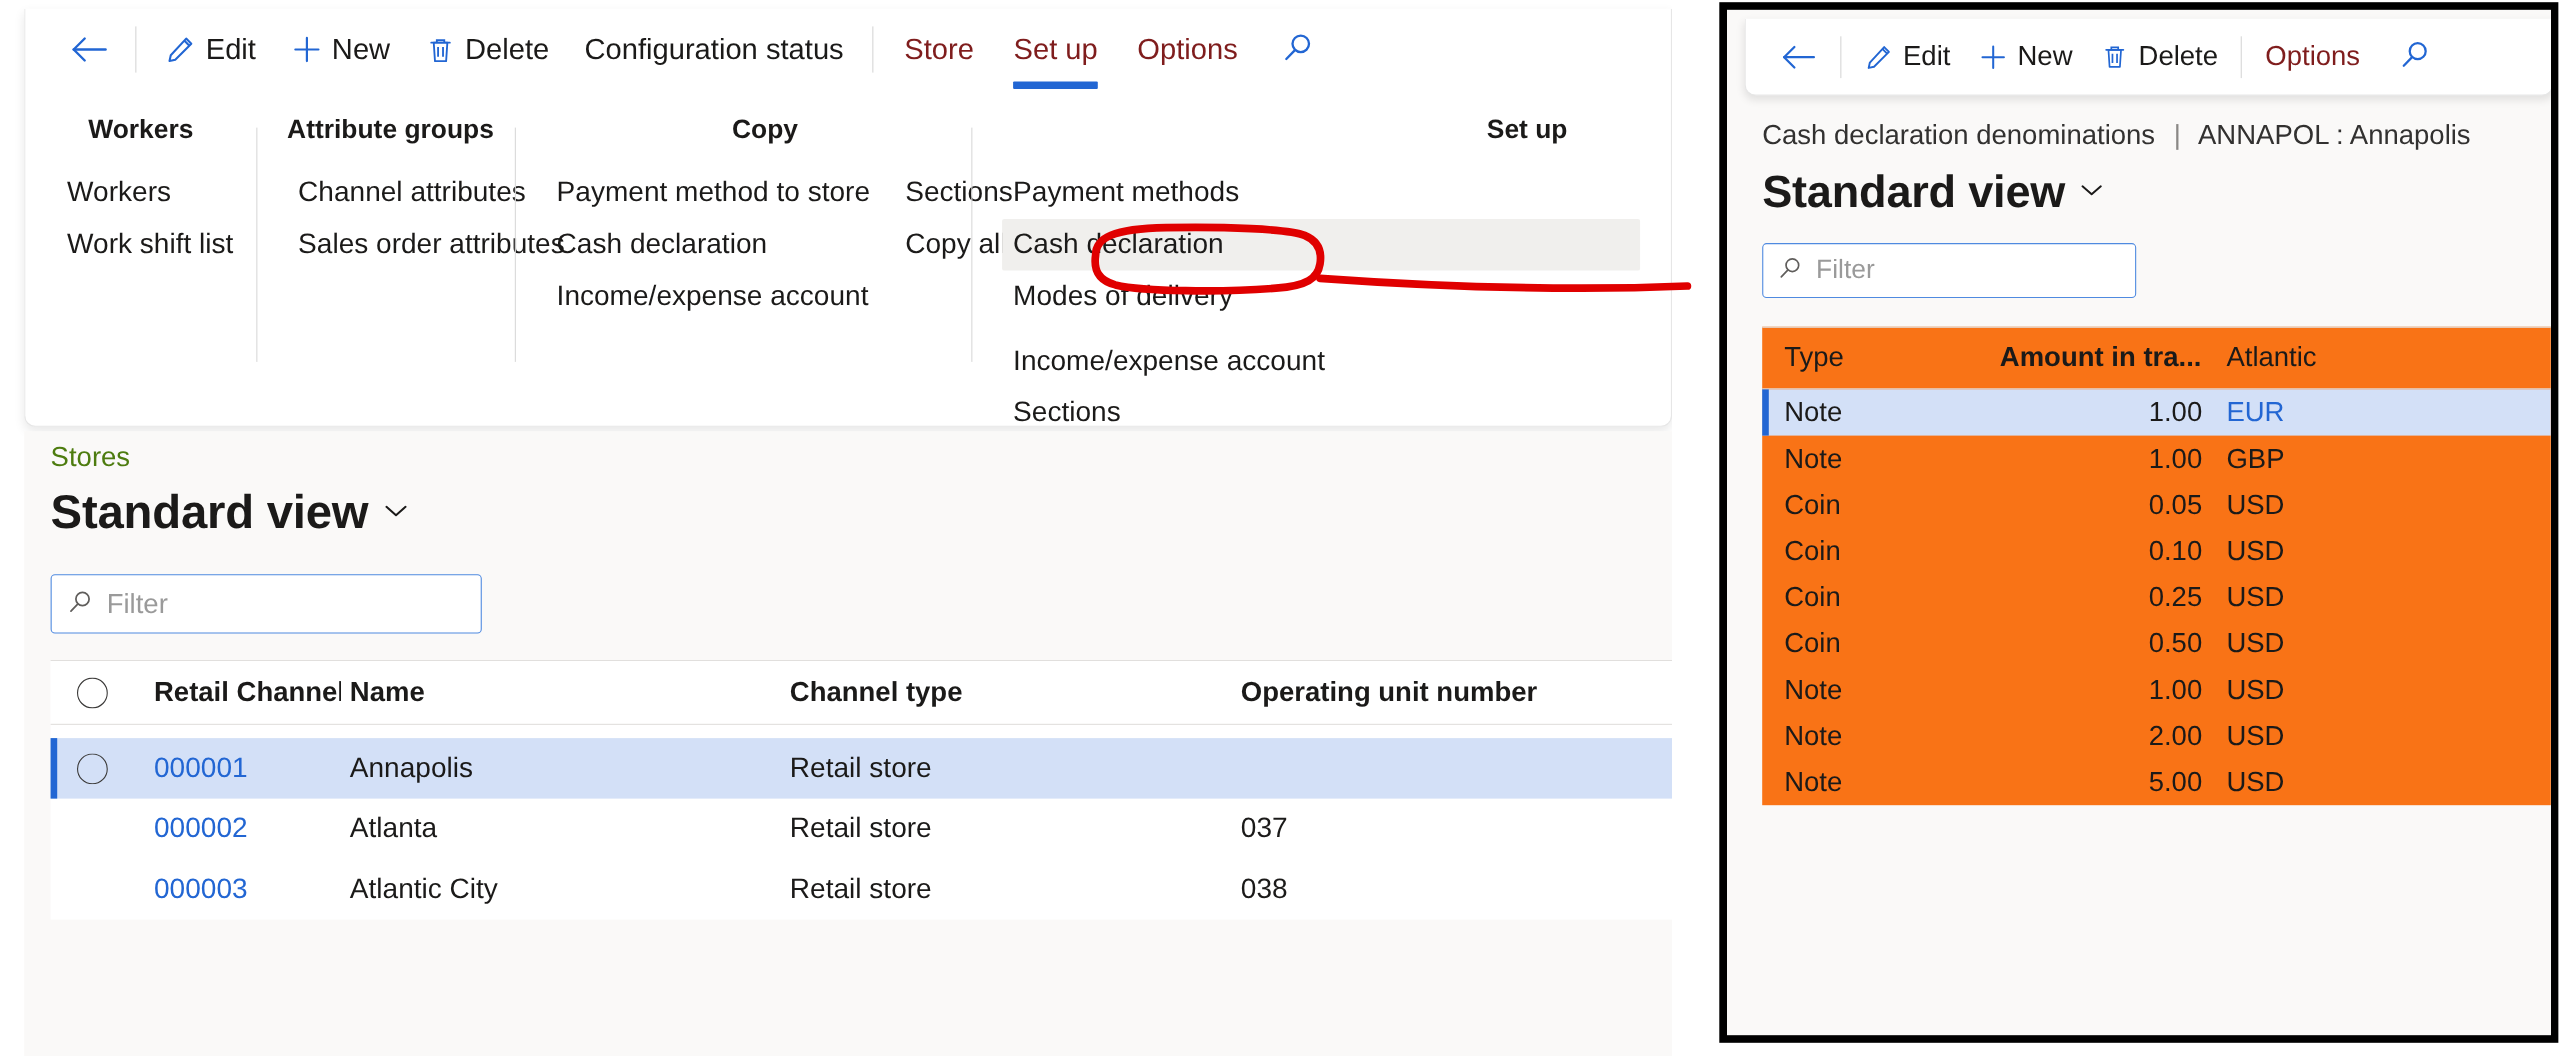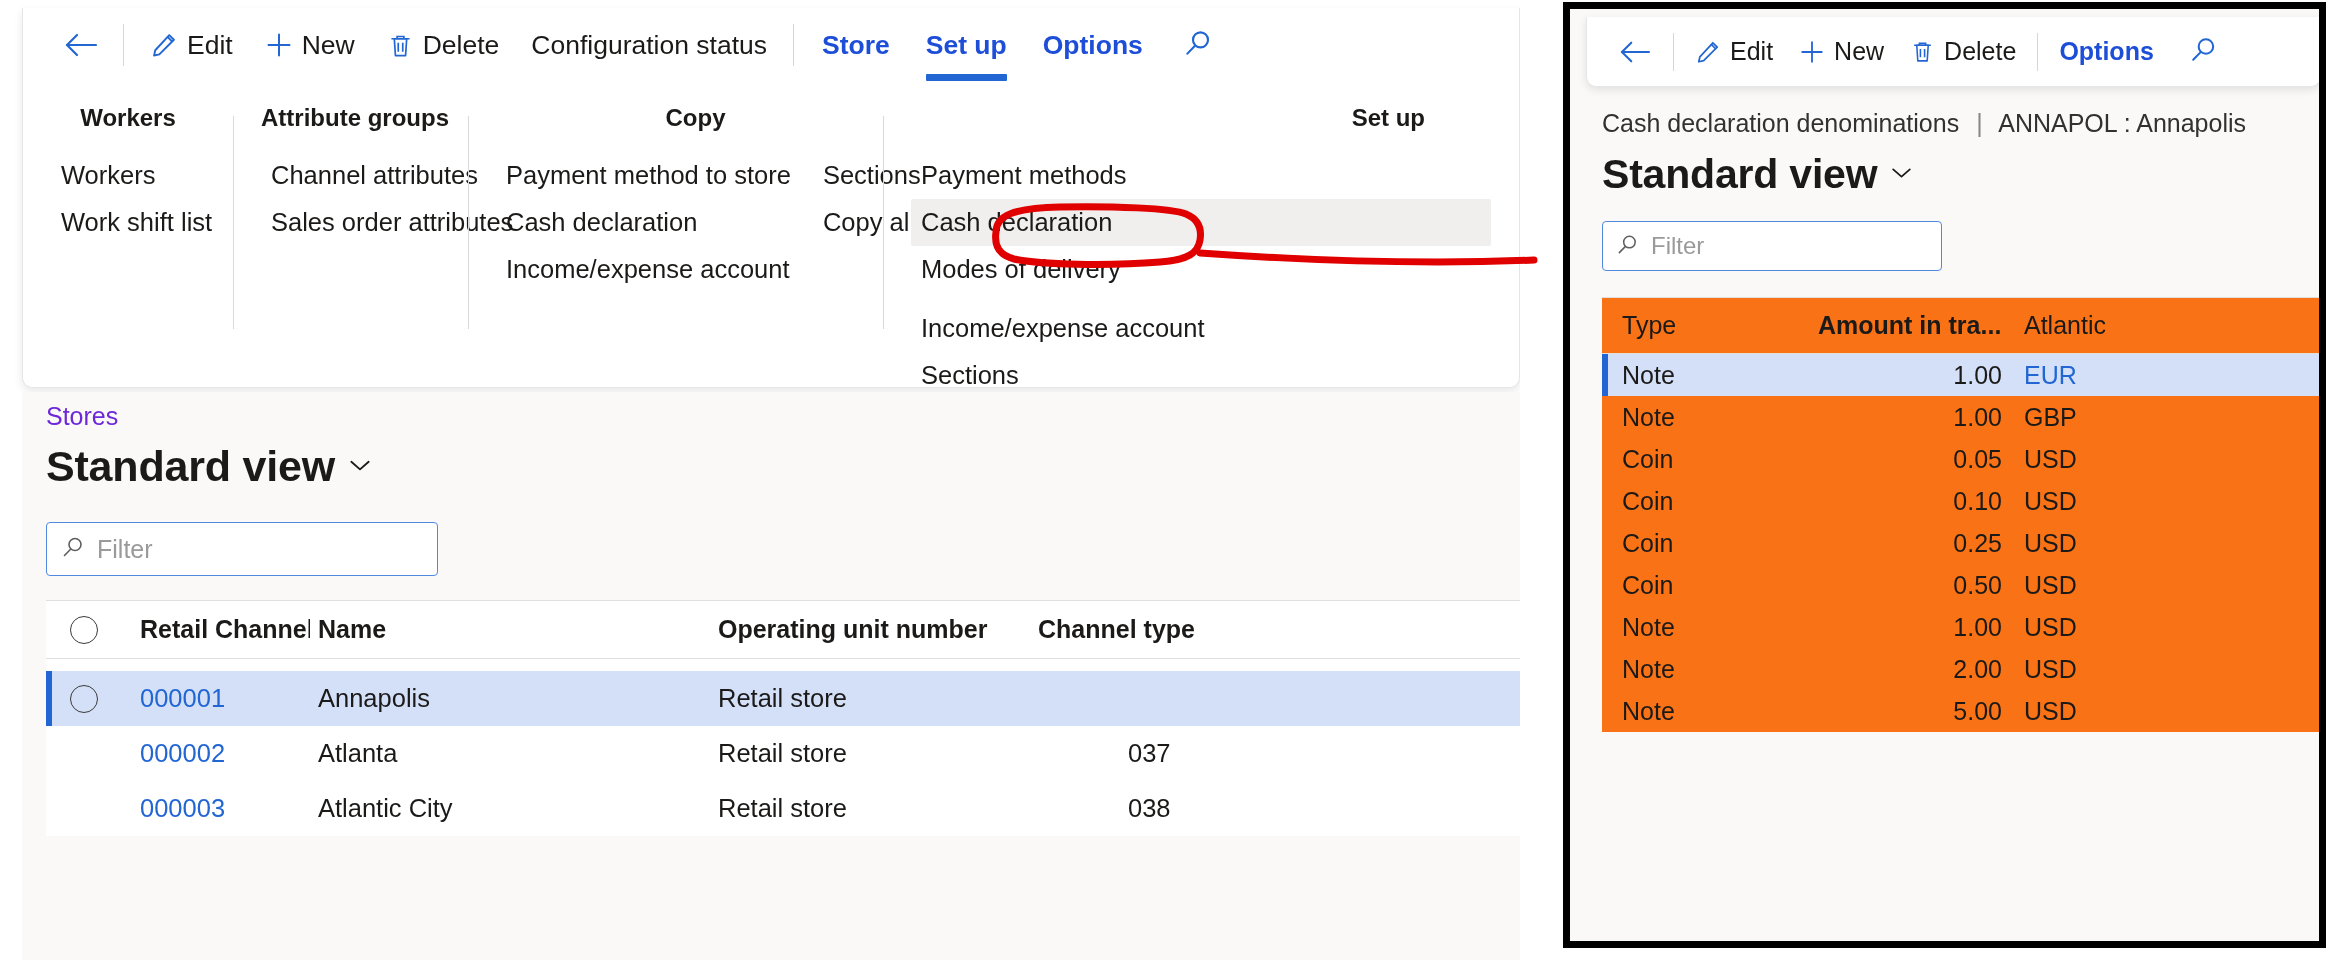--- a/index.html
+++ b/index.html
@@ -35,21 +35,21 @@
   }
   .tb-item {
     display: flex; align-items: center; gap: 9px;
     font-size: 26.5px; color: #1b1a19; white-space: nowrap;
     padding: 6px 16px; cursor: pointer; position: relative;
   }
   .tb-item.icon-only { padding: 6px 14px; }
   .tb-sep { width: 1px; height: 42px; background: #d6d6d6; margin: 0 10px; flex: none; }
   .tb-ico { color: #2266d3; display: inline-flex; align-items:center; }
   .tb-ico svg { display:block; }
-  .tb-tab { font-weight: bold; font-size: 26.5px; color:#1d4ed8; padding: 6px 18px; cursor:pointer; }
+  .tb-tab { font-weight: normal; font-size: 26.5px; color:#7f1d1d; padding: 6px 18px; cursor:pointer; }
   .tb-tab.active { position: relative; }
   .tb-tab.active::after {
     content:""; position:absolute; left: 18px; right: 18px; bottom: -14px;
     height: 7px; background:#2266d3; border-radius: 1px;
   }
   .tb-search { padding: 6px 22px; cursor:pointer; color:#2266d3; display:flex; align-items:center; }
 
   
   .ribbon-body {
     position: absolute; left: 0; right: 0; top: 88px; bottom: 0;
@@ -89,21 +89,21 @@
 
   
   #ink-layer { position:absolute; left:0; top:0; width:2326px; height:960px; pointer-events:none; }
 
   
   .page-wrap { position:absolute; left: 22px; top: 392px; right: 0; bottom: 0; }
   .page-bg {
     position:absolute; left:0; top:0; width: 1498px; height: 568px;
     background:#faf9f8;
   }
-  .page-caption { position:absolute; left: 24px; top: 10px; font-size: 25px; color:#6d28d9; }
+  .page-caption { position:absolute; left: 24px; top: 10px; font-size: 25px; color:#4d7c0f; }
   .page-view {
     position:absolute; left: 24px; top: 50px; display:flex; align-items:center; gap: 12px;
     cursor:pointer;
   }
   .page-view .txt { font-size: 43px; font-weight: bold; color:#1b1a19; letter-spacing:-0.2px; }
   .chev { color:#1b1a19; }
 
   .filter-box {
     position:absolute; left: 24px; top: 130px; width: 392px; height: 54px;
     border: 1.6px solid #4f8ae0; border-radius: 4px; background:#ffffff;
@@ -341,22 +341,22 @@
         <span class="ph">Filter</span>
       </div>
 
       <div class="grid">
         <div class="grid-row grid-head">
           <div class="cell c-check">
             <span class="radio"></span>
           </div>
           <div class="cell c-id">Retail Channel Id</div>
           <div class="cell c-name">Name</div>
+          <div class="cell c-type">Channel type</div>
           <div class="cell c-unit">Operating unit number</div>
-          <div class="cell c-type">Channel type</div>
         </div>
 
         <div class="grid-row sel">
           <div class="cell c-check">
             <span class="radio"></span>
           </div>
           <div class="cell c-id">000001</div>
           <div class="cell c-name">Annapolis</div>
           <div class="cell c-type">Retail store</div>
         </div>

